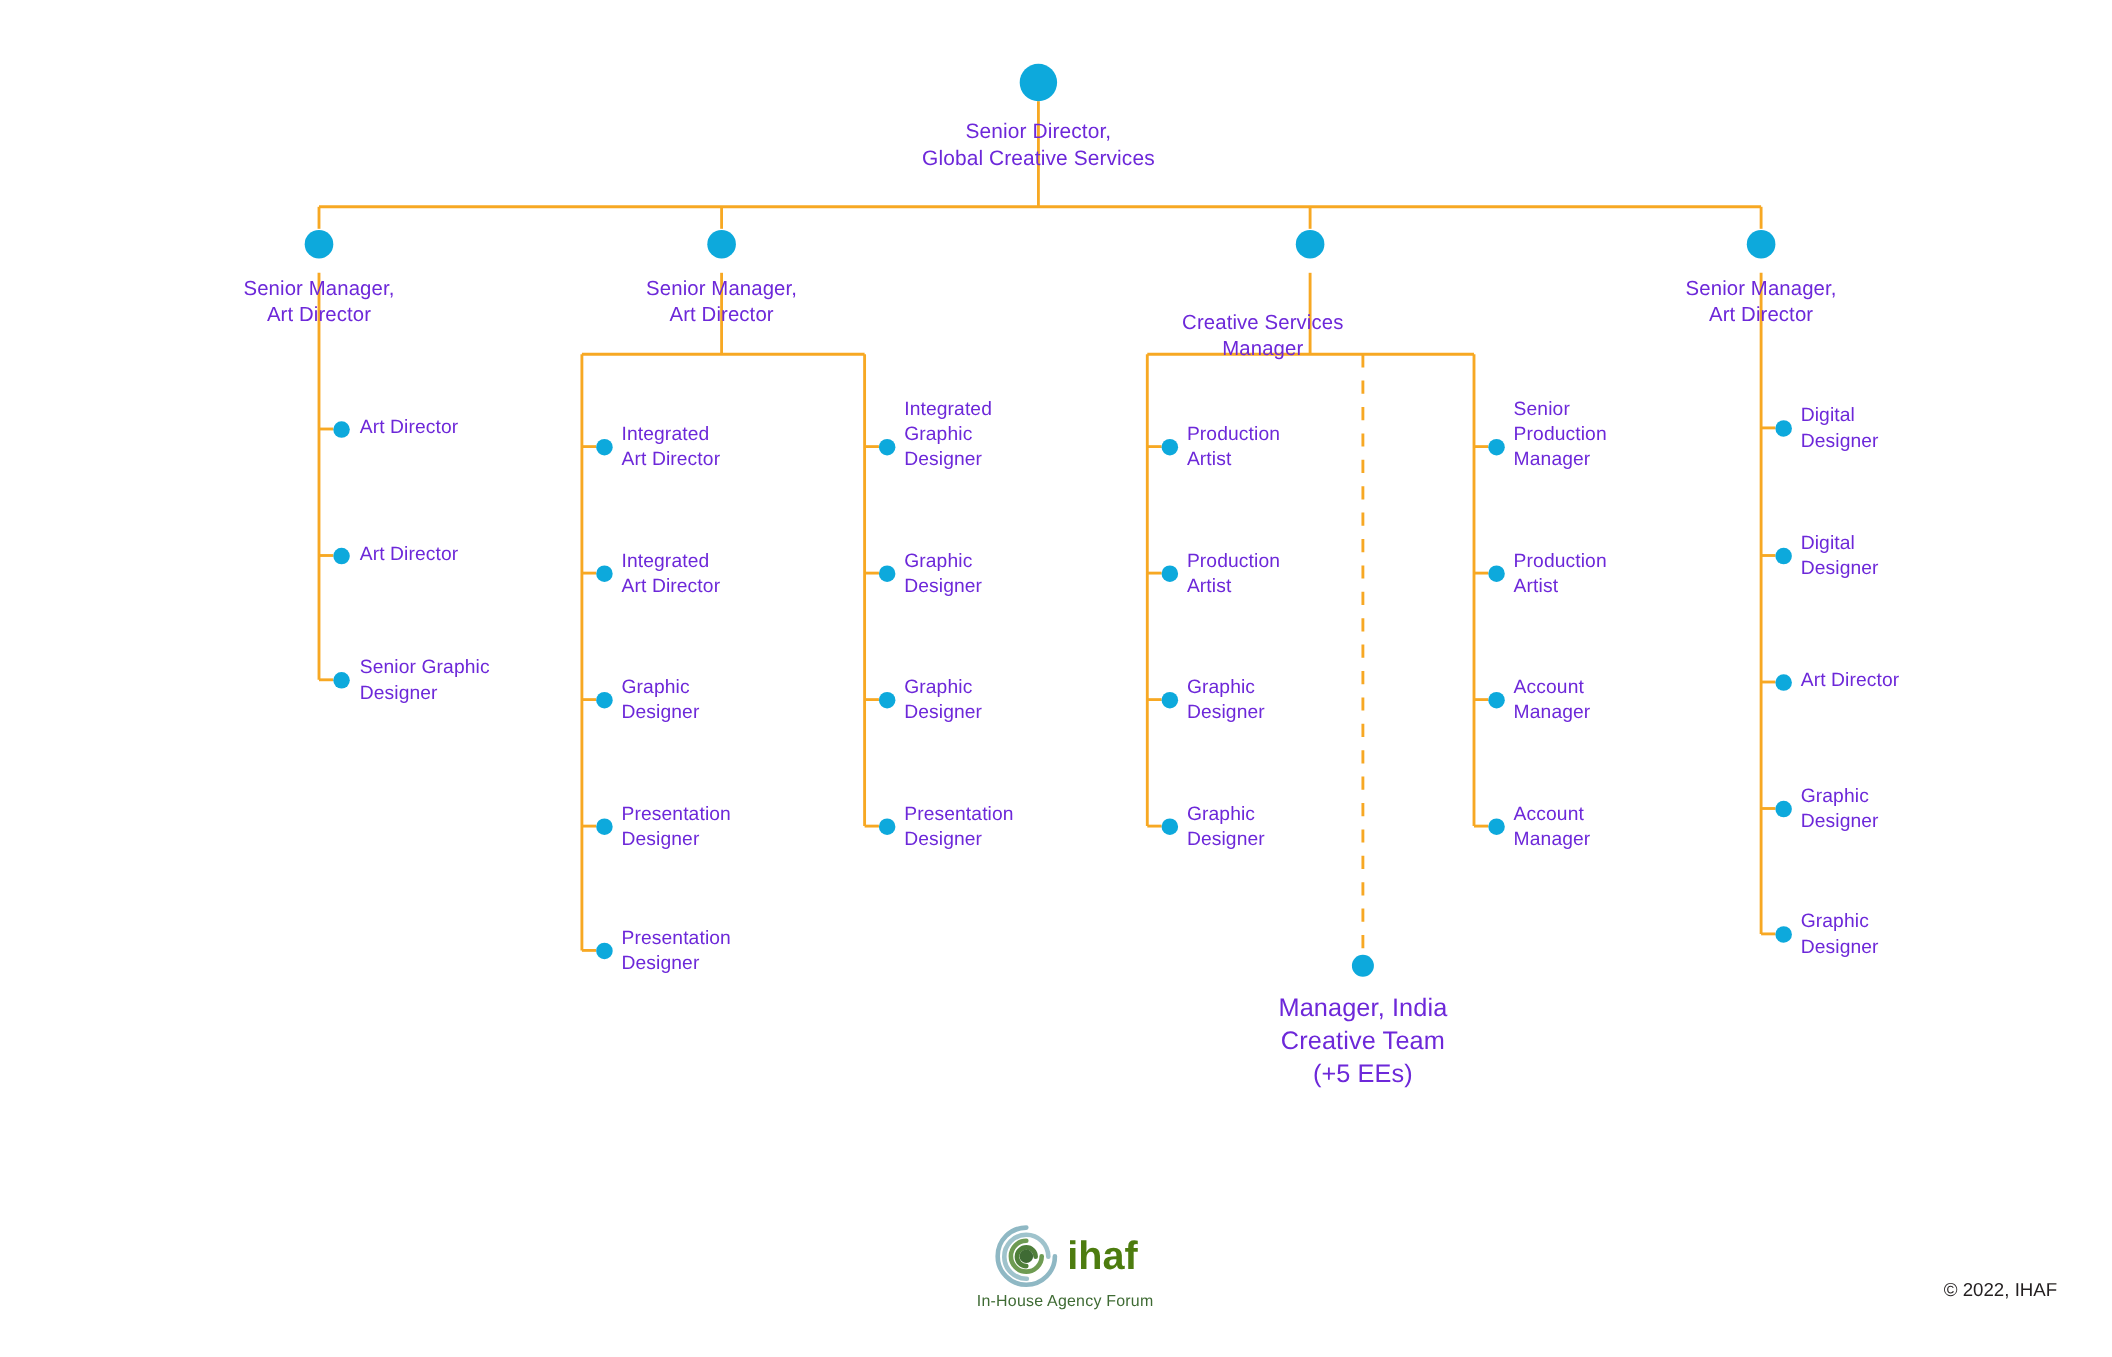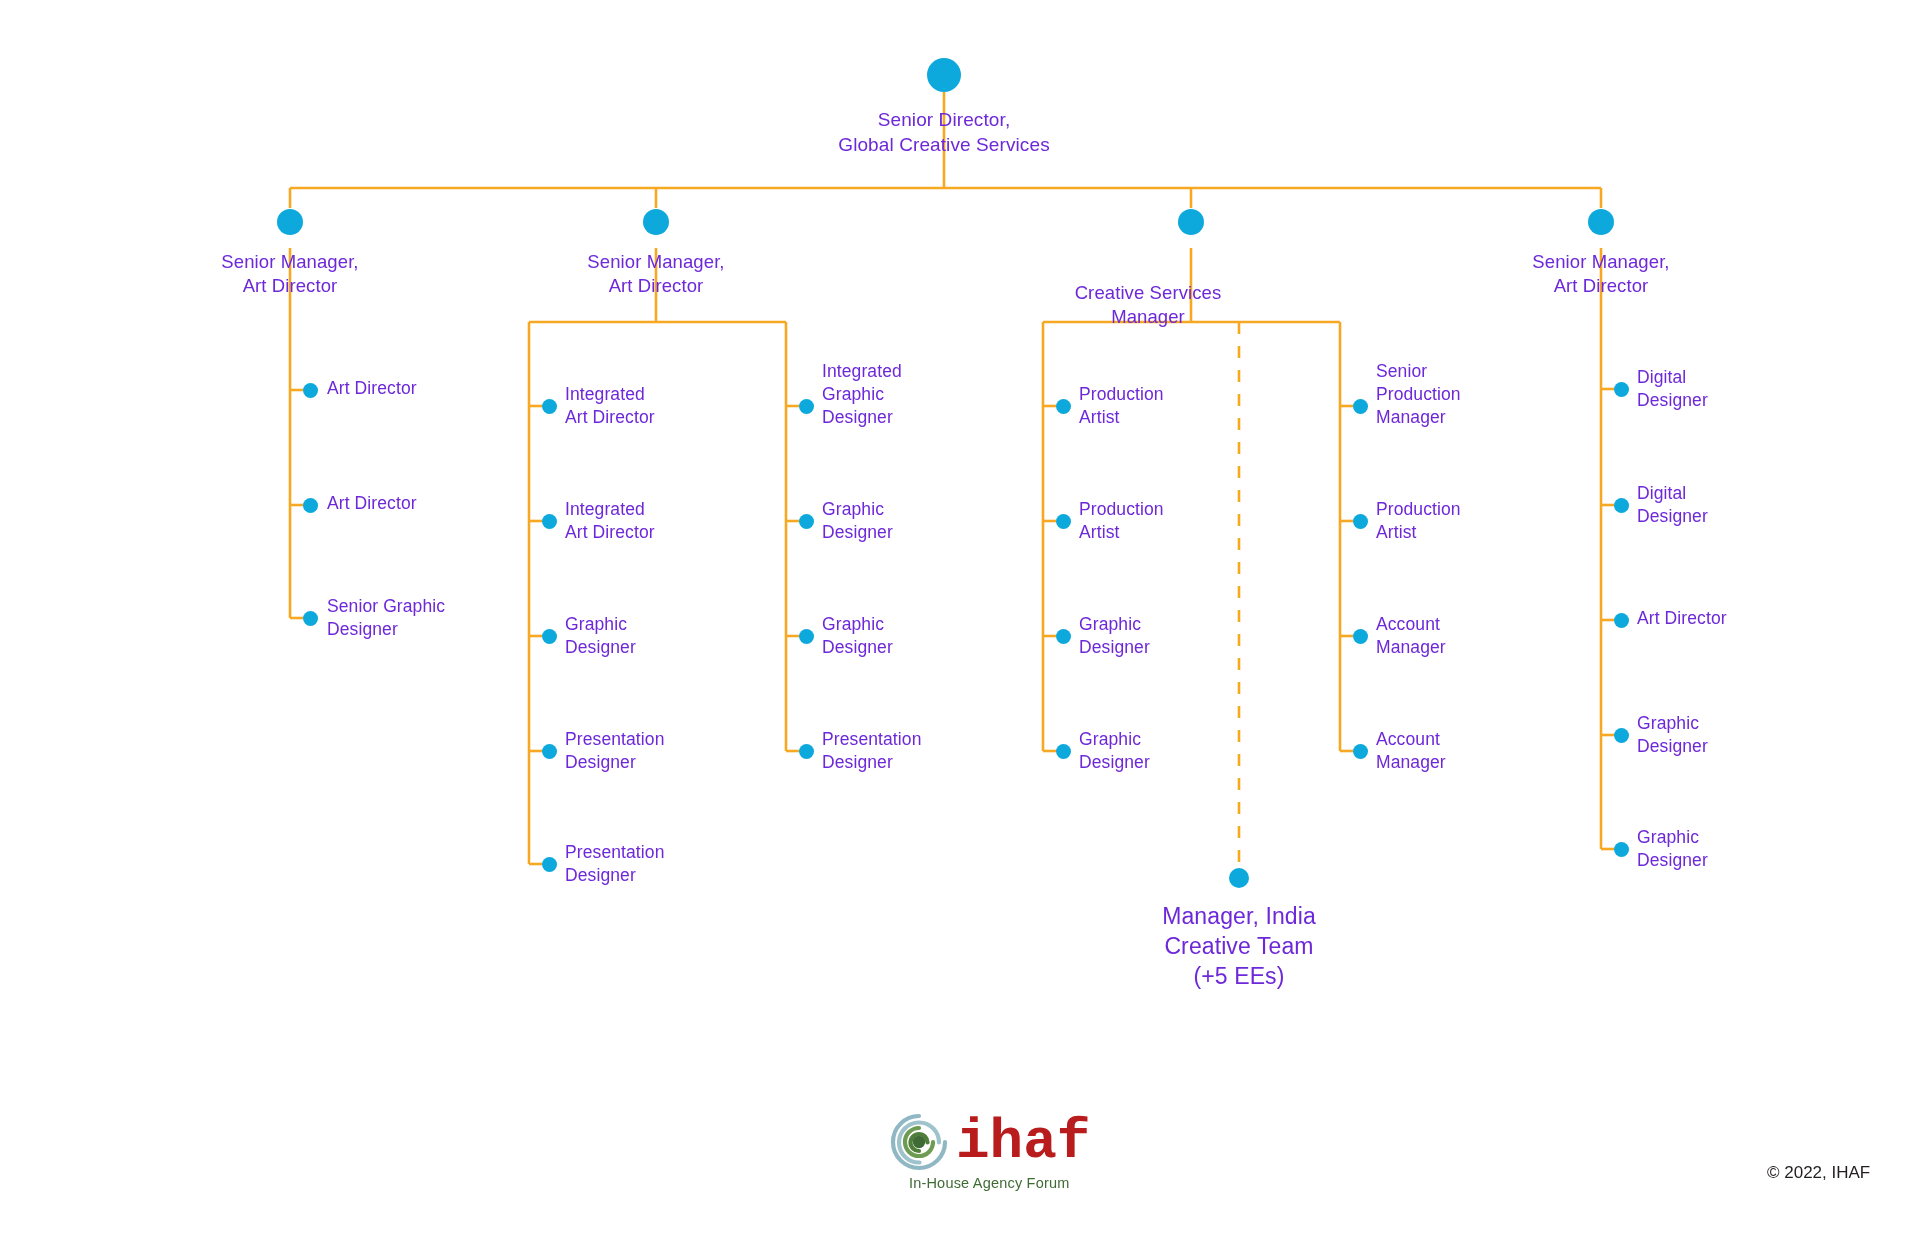--- a/index.html
+++ b/index.html
@@ -78,24 +78,24 @@
     display: flex;
     flex-direction: column;
     align-items: center;
   }
   .logo-row {
     display: flex;
     align-items: center;
     gap: 6px;
   }
   .logo-word {
-    font-family: Liberation Mono, monospace;
-    font-size: 56px;
+    font-family: Liberation Sans, sans-serif;
+    font-size: 36px;
     font-weight: 700;
-    color: #b91c1c;
+    color: #4d7c0f;
     line-height: 1;
     letter-spacing: 0px;
   }
   .logo-sub {
     font-size: 14.5px;
     color: #3F6B34;
     margin-top: 4px;
     letter-spacing: .2px;
   }
 </style>

